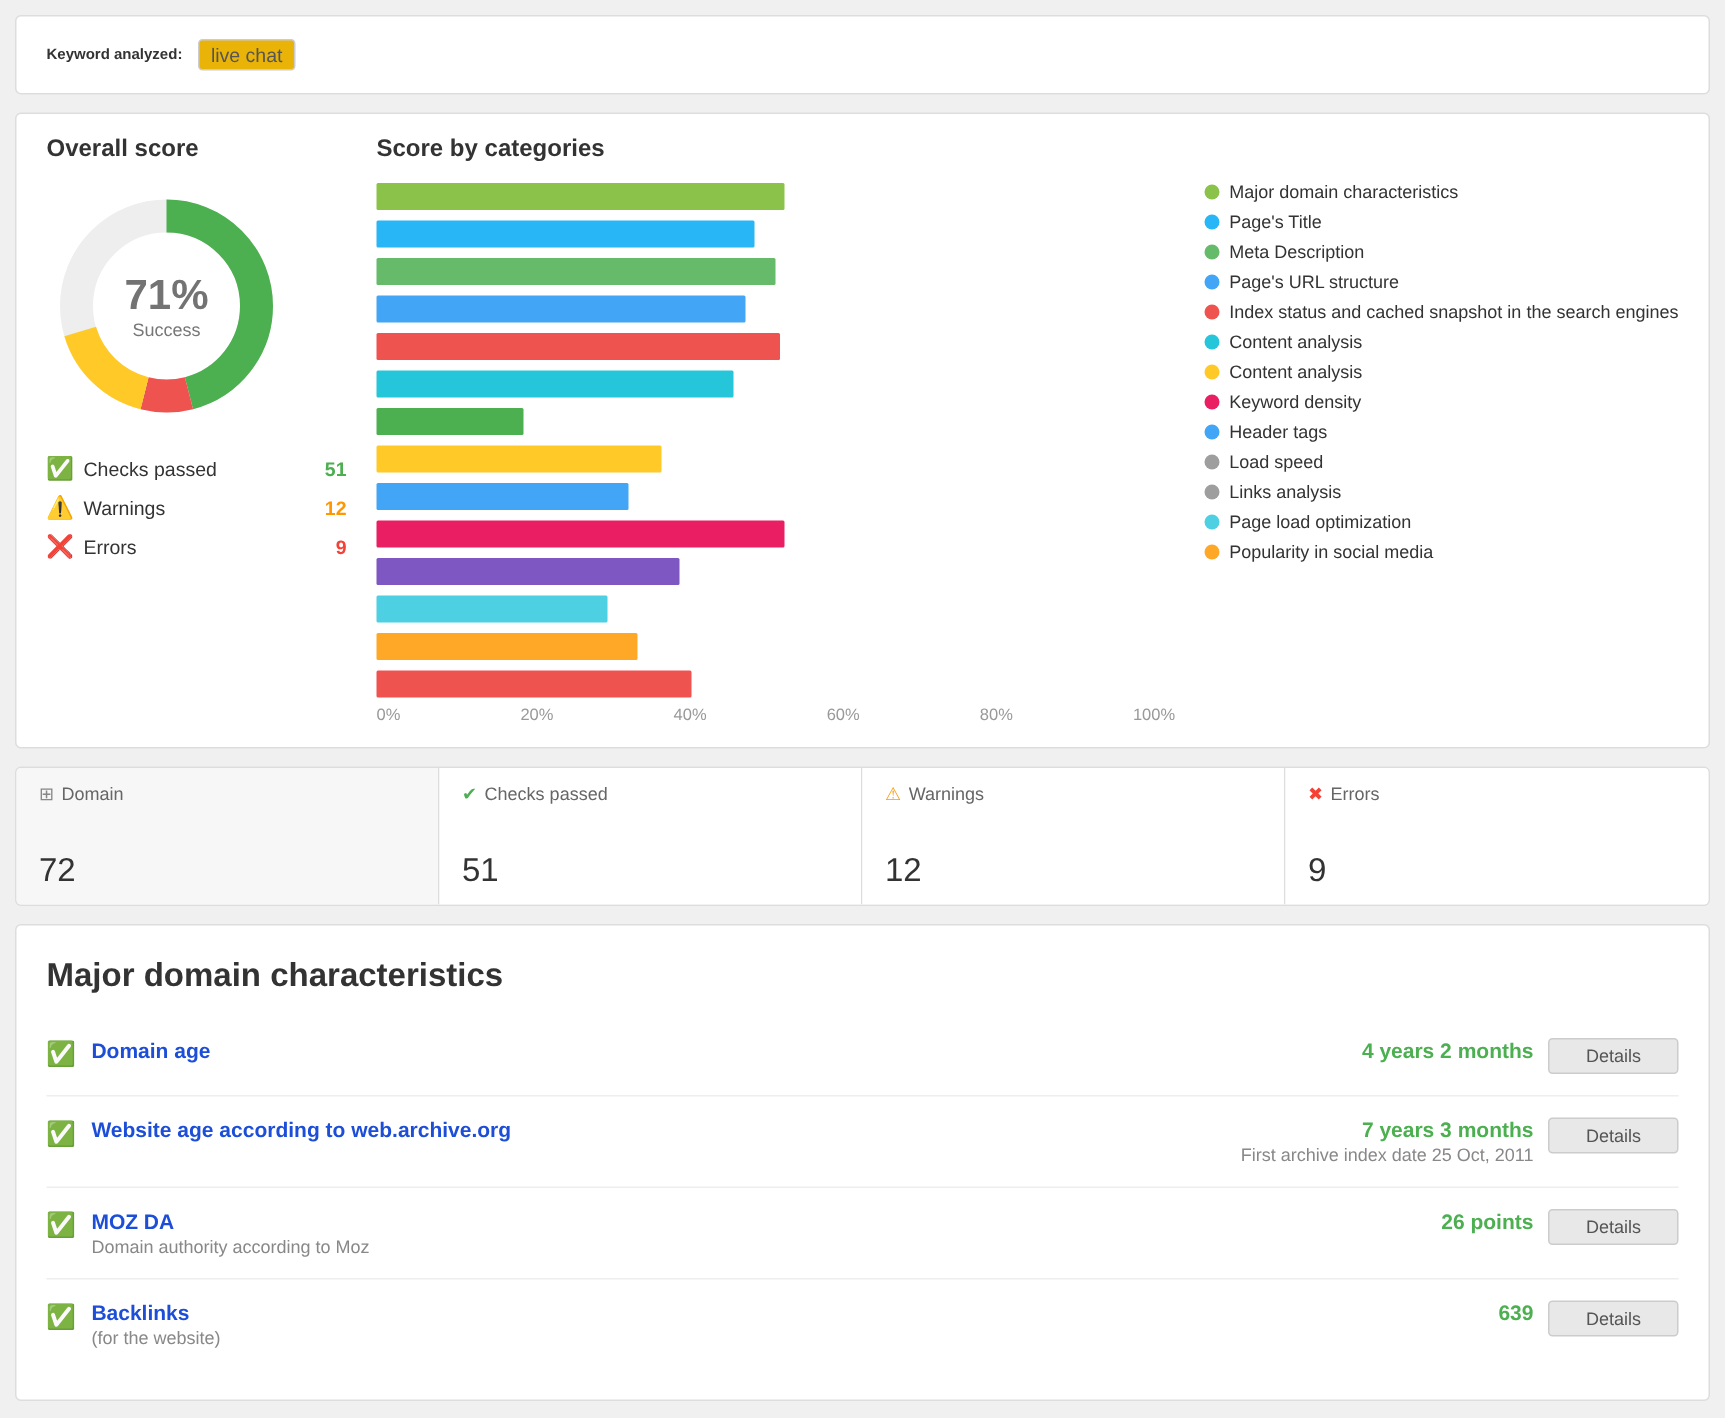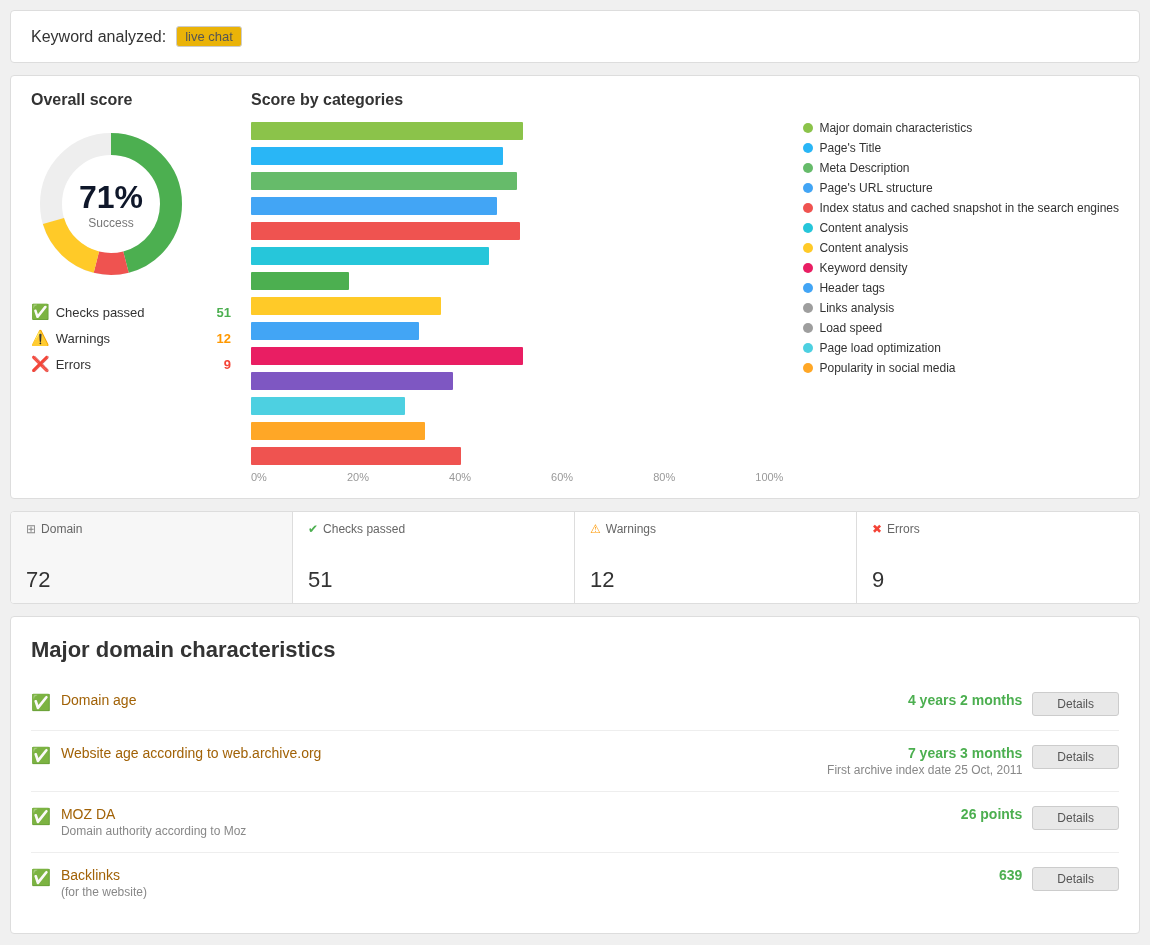--- a/index.html
+++ b/index.html
@@ -14,21 +14,21 @@
     }
 
     
     .keyword-header {
       display: flex;
       align-items: center;
       gap: 10px;
       font-size: 14px;
       font-weight: normal;
     }
-    .keyword-header strong { font-weight: normal; font-size: 16px; }
+    .keyword-header strong { font-weight: bold; font-size: 10px; }
     .keyword-badge {
       background: #eab308;
       border: 1px solid #ccc;
       border-radius: 3px;
       padding: 2px 8px;
       font-size: 13px;
       color: #555;
     }
 
     
@@ -44,21 +44,21 @@
       height: 160px;
       margin-bottom: 15px;
     }
     .donut-container svg { width: 160px; height: 160px; }
     .donut-center {
       position: absolute;
       top: 50%; left: 50%;
       transform: translate(-50%, -50%);
       text-align: center;
     }
-    .donut-percent { font-size: 32px; font-weight: bold; color: #0f172a; }
+    .donut-percent { font-size: 28px; font-weight: bold; color: #737373; }
     .donut-label { font-size: 12px; color: #777; }
 
     .score-stats { margin-top: 10px; }
     .score-stat-row {
       display: flex;
       align-items: center;
       justify-content: space-between;
       padding: 4px 0;
       font-size: 13px;
     }
@@ -130,21 +130,21 @@
     .check-item {
       display: flex;
       align-items: flex-start;
       justify-content: space-between;
       padding: 14px 0;
       border-bottom: 1px solid #eee;
     }
     .check-item:last-child { border-bottom: none; }
     .check-left { display: flex; align-items: flex-start; gap: 10px; }
     .check-icon { margin-top: 1px; font-size: 16px; }
-    .check-label { font-size: 14px; font-weight: normal; color: #a16207; }
+    .check-label { font-size: 14px; font-weight: bold; color: #1d4ed8; }
     .check-sublabel { font-size: 12px; color: #888; margin-top: 2px; }
     .check-right { display: flex; align-items: flex-start; gap: 10px; text-align: right; }
     .check-value { font-size: 14px; font-weight: bold; color: #4caf50; }
     .check-subvalue { font-size: 12px; color: #888; margin-top: 2px; }
 
     .details-btn {
       background: #e8e8e8;
       border: 1px solid #ccc;
       border-radius: 3px;
       padding: 4px 24px;
@@ -330,25 +330,25 @@
         <div class="legend-item">
           <span class="legend-dot" style="background: rgb(233, 30, 99);"></span>
           <span>Keyword density</span>
         </div>
         <div class="legend-item">
           <span class="legend-dot" style="background: rgb(66, 165, 245);"></span>
           <span>Header tags</span>
         </div>
         <div class="legend-item">
           <span class="legend-dot" style="background: rgb(158, 158, 158);"></span>
+          <span>Load speed</span>
+        </div>
+        <div class="legend-item">
+          <span class="legend-dot" style="background: rgb(158, 158, 158);"></span>
           <span>Links analysis</span>
-        </div>
-        <div class="legend-item">
-          <span class="legend-dot" style="background: rgb(158, 158, 158);"></span>
-          <span>Load speed</span>
         </div>
         <div class="legend-item">
           <span class="legend-dot" style="background: rgb(77, 208, 225);"></span>
           <span>Page load optimization</span>
         </div>
         <div class="legend-item">
           <span class="legend-dot" style="background: rgb(255, 167, 38);"></span>
           <span>Popularity in social media</span>
         </div>
       </div>

